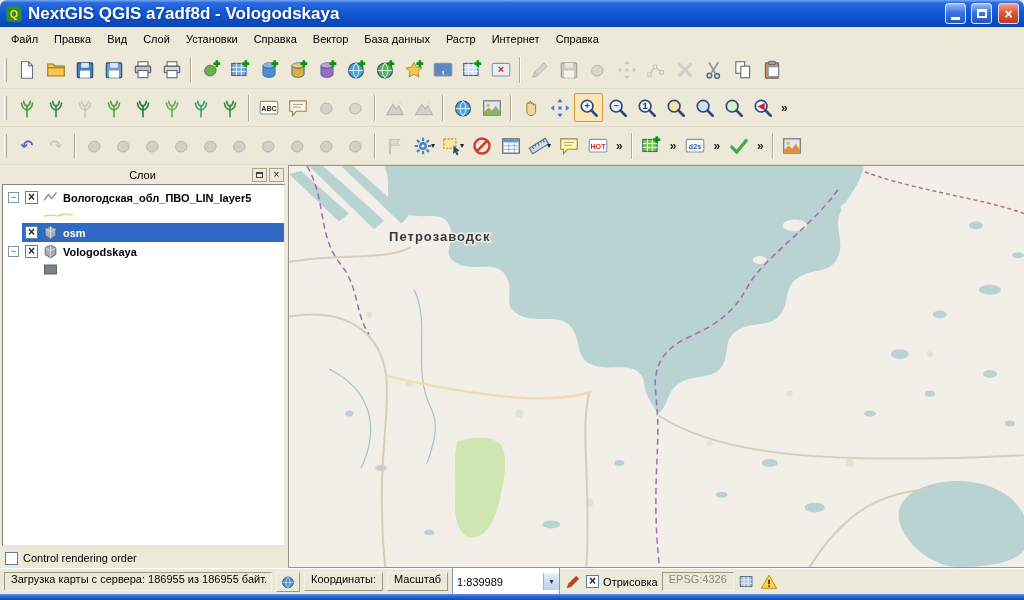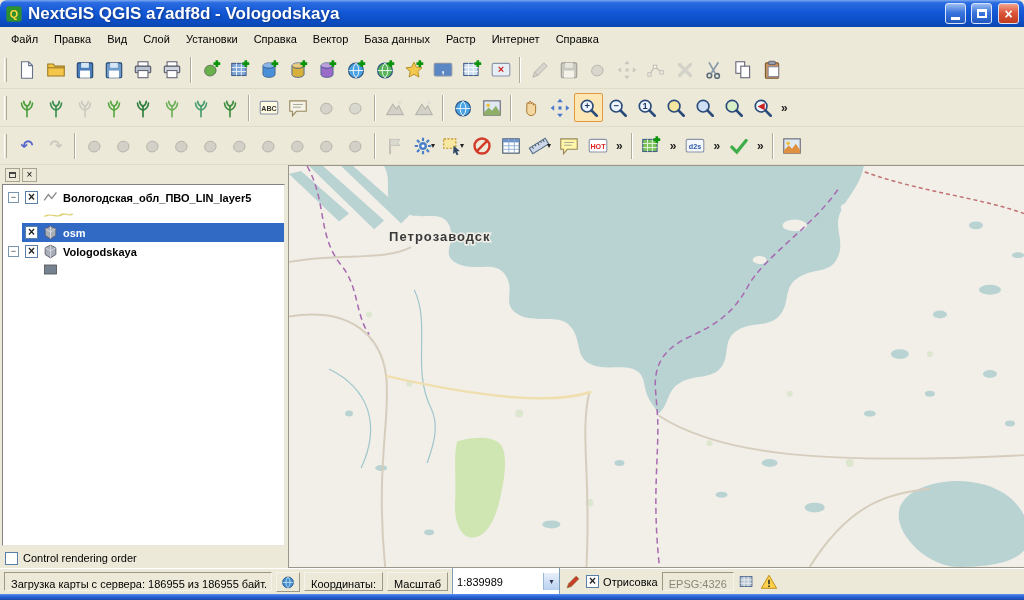--- a/index.html
+++ b/index.html
@@ -60,21 +60,21 @@
 .sym.line svg{width:30px;height:11px;display:block}
 .sym.swatch svg{width:15px;height:13px;display:block}
 .panel-footer{height:20px;flex:0 0 20px;display:flex;align-items:center;gap:5px;padding:4px 2px 0 3px}
 
 
 .map{flex:1;position:relative;border:1px solid #99968a;border-right:none;min-width:0;background:#ffffff}
 .map svg{position:absolute;inset:0;width:100%;height:100%}
 
 
 .statusbar{height:26px;flex:0 0 26px;display:flex;align-items:center;gap:4px;padding:2px 4px;background:#ece9d8;border-top:1px solid #fff}
-.sb-panel{height:19px;display:flex;align-items:flex-end;padding:0 6px;border:1px solid;border-color:#9d9884 #f6f4ea #f6f4ea #9d9884;white-space:nowrap}
+.sb-panel{height:19px;display:flex;align-items:flex-start;padding:0 6px;border:1px solid;border-color:#9d9884 #f6f4ea #f6f4ea #9d9884;white-space:nowrap}
 .sb-panel.raised{border-color:#f6f4ea #9d9884 #9d9884 #f6f4ea}
 .sb-progress{width:268px;flex:0 0 268px;overflow:hidden}
 .sb-field{flex:1;justify-content:center}
 .sb-combo{height:30px;flex:0 0 108px;display:flex;align-items:center;background:#fff;border:1px solid #7f9db9}
 .combo-val{flex:1;padding:0 4px}
 .combo-btn{width:16px;height:17px;background:linear-gradient(180deg,#e8f0fb,#b8d0f0);border-left:1px solid #9ab4d8;display:flex;align-items:center;justify-content:center;font-size:8px;color:#335}
 .sb-ic{width:18px;height:18px;flex:0 0 18px}
 .sb-ic svg{width:18px;height:18px;display:block}
 .sb-iconbtn{width:24px;height:20px;flex:0 0 24px;border:1px solid;border-color:#f6f4ea #9d9884 #9d9884 #f6f4ea;display:flex;align-items:center;justify-content:center}
 .sb-iconbtn svg{width:16px;height:16px;display:block}
@@ -802,20 +802,21 @@
             </svg>
           </span>
         </span>
       </div>
   </div>
 
   <div class="main">
 
     <div class="panel">
       <div class="panel-header">
+        <span class="ph-title">Слои</span>
         <span class="ph-btn">
             <span class="glyph-float"></span>
           </span>
         <span class="ph-btn">
             <span>×</span>
           </span>
       </div>
       <div class="tree">
           <div class="tree-row">
             <span class="expander">−</span>

